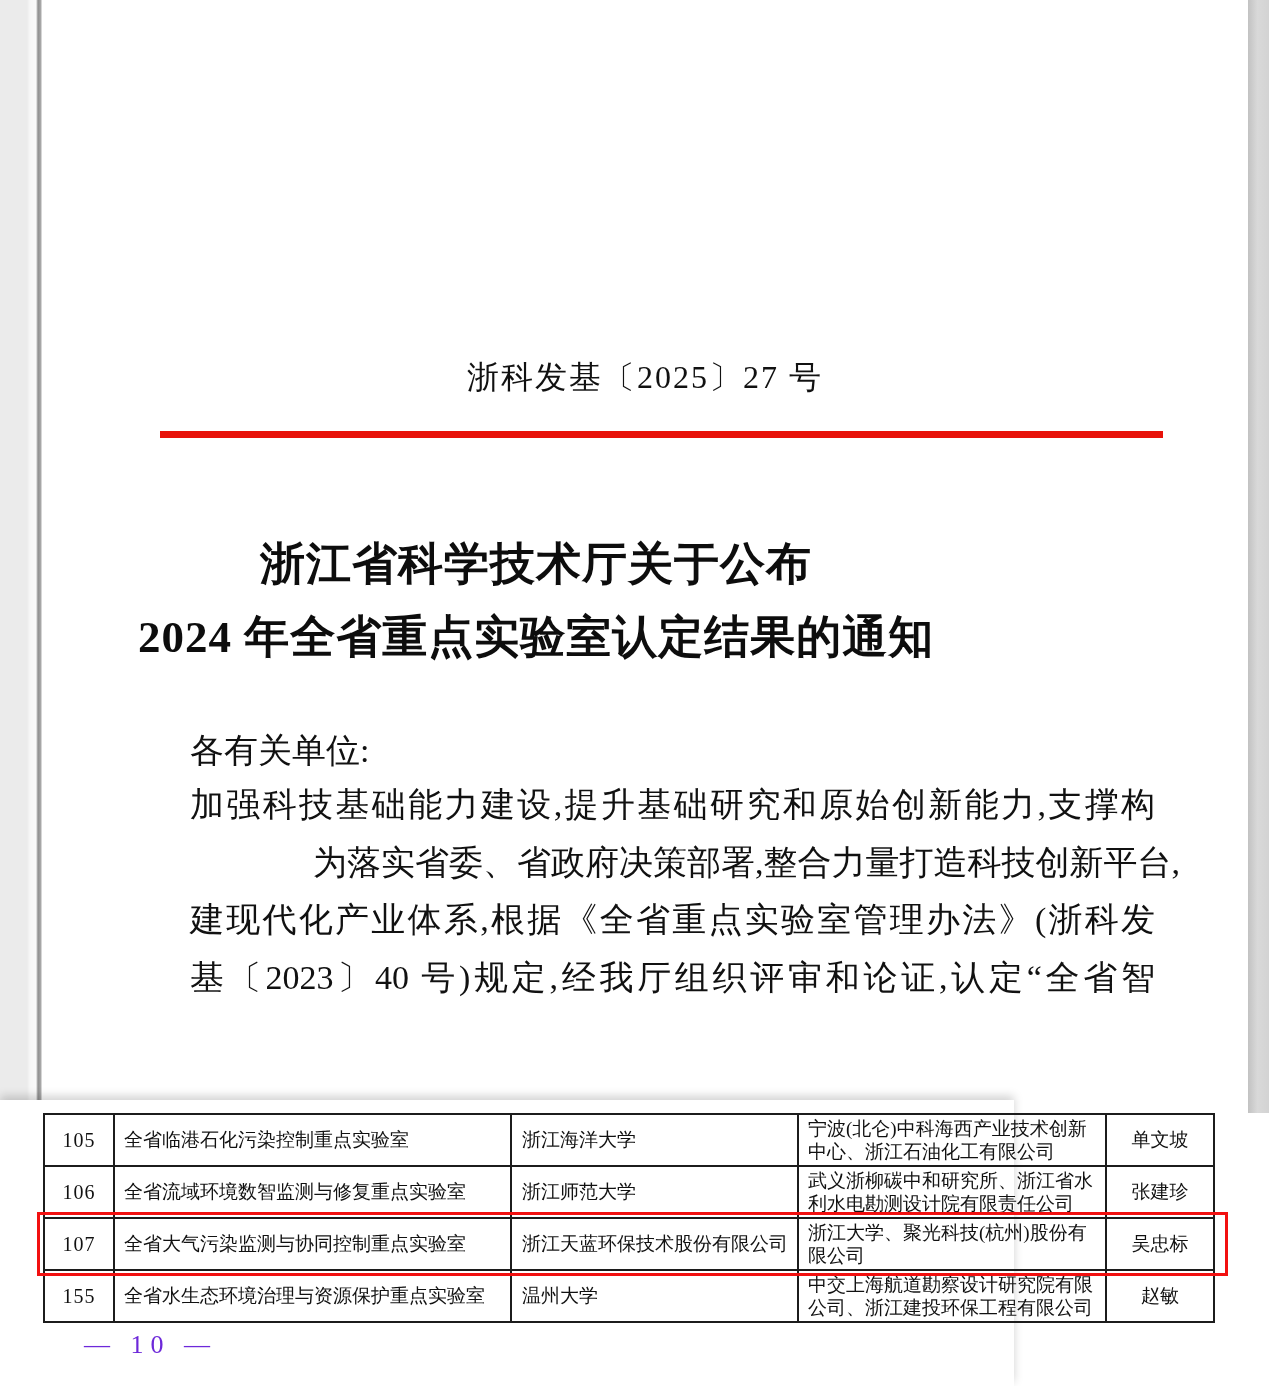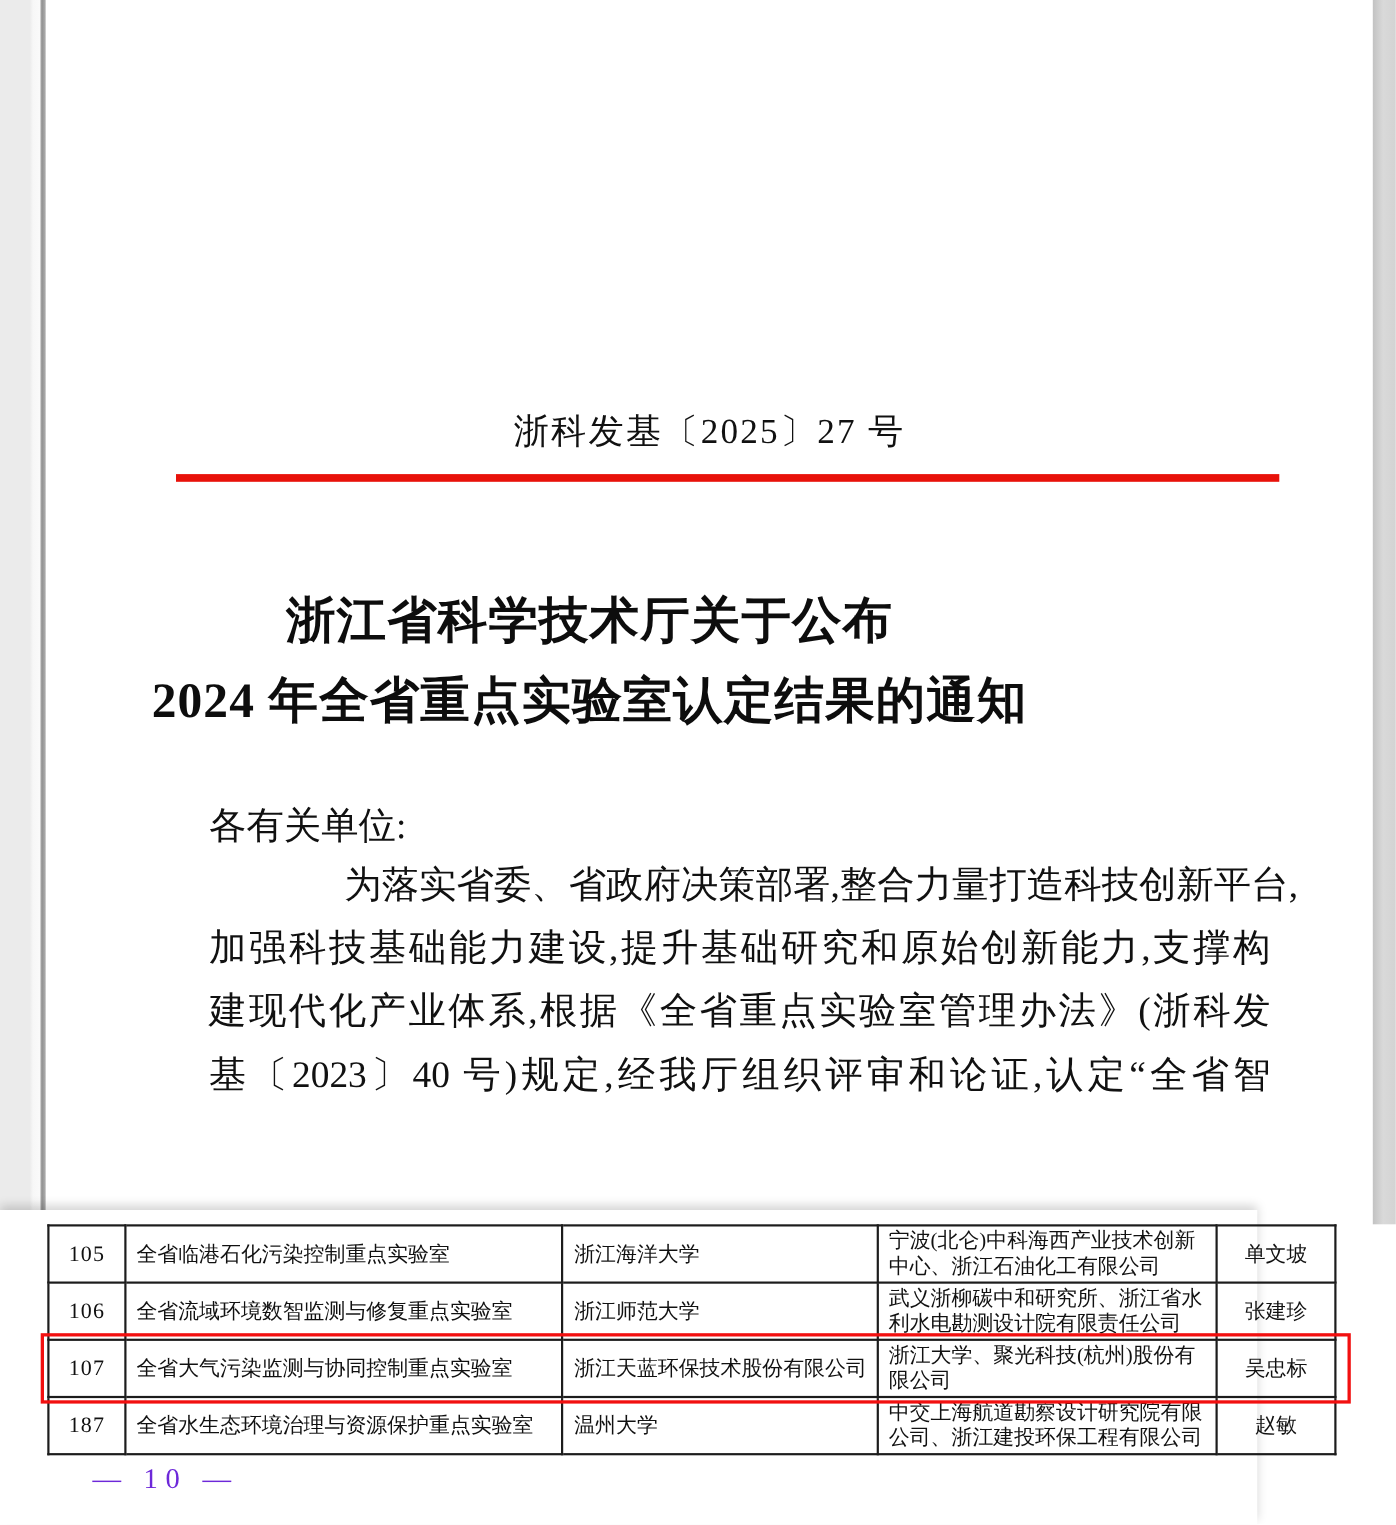--- a/index.html
+++ b/index.html
@@ -27,21 +27,21 @@
   }
   .agency-header{
     position:absolute;left:42px;top:146px;width:1206px;
     text-align:center;
     font-size:102px;font-weight:bold;letter-spacing:1px;
     color:var(--header-red);
     white-space:nowrap;
   }
   .doc-number{
     position:absolute;left:42px;top:356px;width:1206px;
-    text-align:center;font-size:32px;letter-spacing:2px;color:#111;margin-top:15px;
+    text-align:center;font-size:32px;letter-spacing:2px;color:#111;
   }
   .red-line{
     position:absolute;left:160px;top:431px;width:1003px;height:7px;
     background:var(--separator-red);
   }
   .notice-title{
     position:absolute;left:42px;top:528px;width:988px;
     text-align:center;font-size:45px;font-weight:bold;line-height:73px;
     letter-spacing:1px;color:#0d0d0d;
   }
@@ -53,21 +53,21 @@
     position:absolute;left:190px;top:776px;width:965px;
     font-size:34px;line-height:57.5px;color:#111;
   }
   .body-line{
     text-align:justify;text-align-last:justify;
     white-space:nowrap;
   }
   .body-line.first{text-indent:123px;}
   .body-line.last{text-align:left;text-align-last:left;}
   .band{
-    position:absolute;left:0;top:1100px;width:1143px;height:286px;
+    position:absolute;left:0;top:1100px;width:1014px;height:286px;
     background:#ffffff;
     box-shadow:0 -4px 9px rgba(0,0,0,0.18);
     padding-left:32px;
   }
   .results-table{
     position:absolute;left:43px;top:13px;width:1170px;
     border-collapse:collapse;table-layout:fixed;
     font-size:19px;color:#111;
   }
   .results-table td{
@@ -103,22 +103,22 @@
   <div class="red-line"></div>
 
   <div class="notice-title">
     <div>浙江省科学技术厅关于公布</div>
     <div>2024 年全省重点实验室认定结果的通知</div>
   </div>
 
   <div class="salutation">各有关单位:</div>
 
   <div class="body-block" id="body-block">
+      <div class="body-line">加强科技基础能力建设,提升基础研究和原始创新能力,支撑构</div>
       <div class="body-line first">为落实省委、省政府决策部署,整合力量打造科技创新平台,</div>
-      <div class="body-line">加强科技基础能力建设,提升基础研究和原始创新能力,支撑构</div>
       <div class="body-line">建现代化产业体系,根据《全省重点实验室管理办法》(浙科发</div>
       <div class="body-line">基〔2023〕40 号)规定,经我厅组织评审和论证,认定“全省智</div>
     </div>
 
   <div class="band" id="table-band">
     <table class="results-table">
       <colgroup>
         <col style="width:70px">
         <col style="width:397px">
         <col style="width:287px">
@@ -141,21 +141,21 @@
     <td class="c-dir">张建珍</td>
   </tr>
           <tr>
     <td class="c-no">107</td>
     <td class="c-lab">全省大气污染监测与协同控制重点实验室</td>
     <td class="c-host">浙江天蓝环保技术股份有限公司</td>
     <td class="c-part">浙江大学、聚光科技(杭州)股份有限公司</td>
     <td class="c-dir">吴忠标</td>
   </tr>
           <tr>
-    <td class="c-no">187</td>
+    <td class="c-no">155</td>
     <td class="c-lab">全省水生态环境治理与资源保护重点实验室</td>
     <td class="c-host">温州大学</td>
     <td class="c-part">中交上海航道勘察设计研究院有限公司、浙江建投环保工程有限公司</td>
     <td class="c-dir">赵敏</td>
   </tr>
         </tbody>
     </table>
     <div class="highlight-box" id="highlight-box" style="top: 112px; height: 64px;"></div>
     <div class="page-number">— 10 —</div>
   </div>

